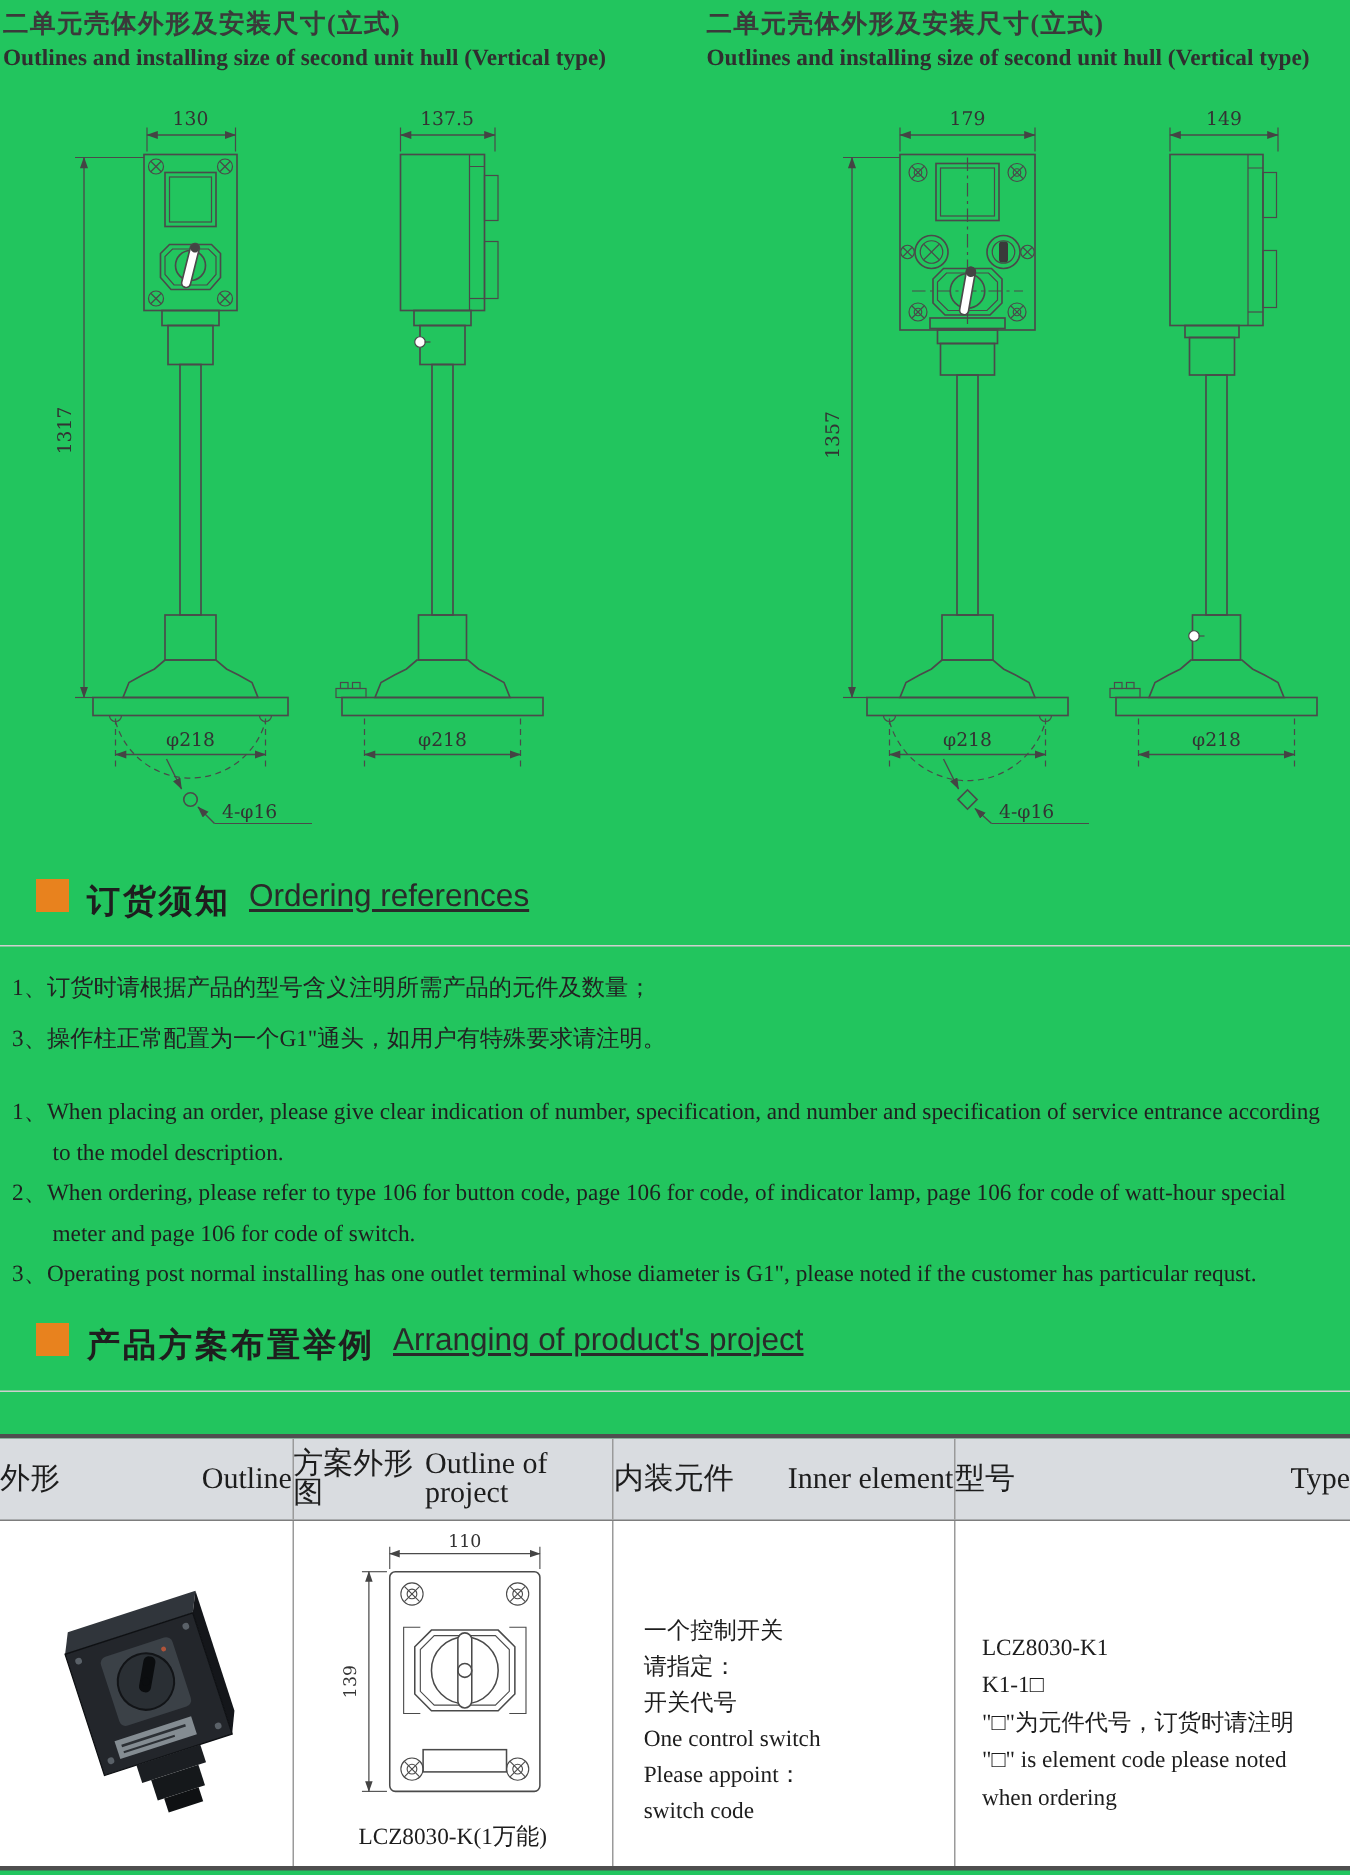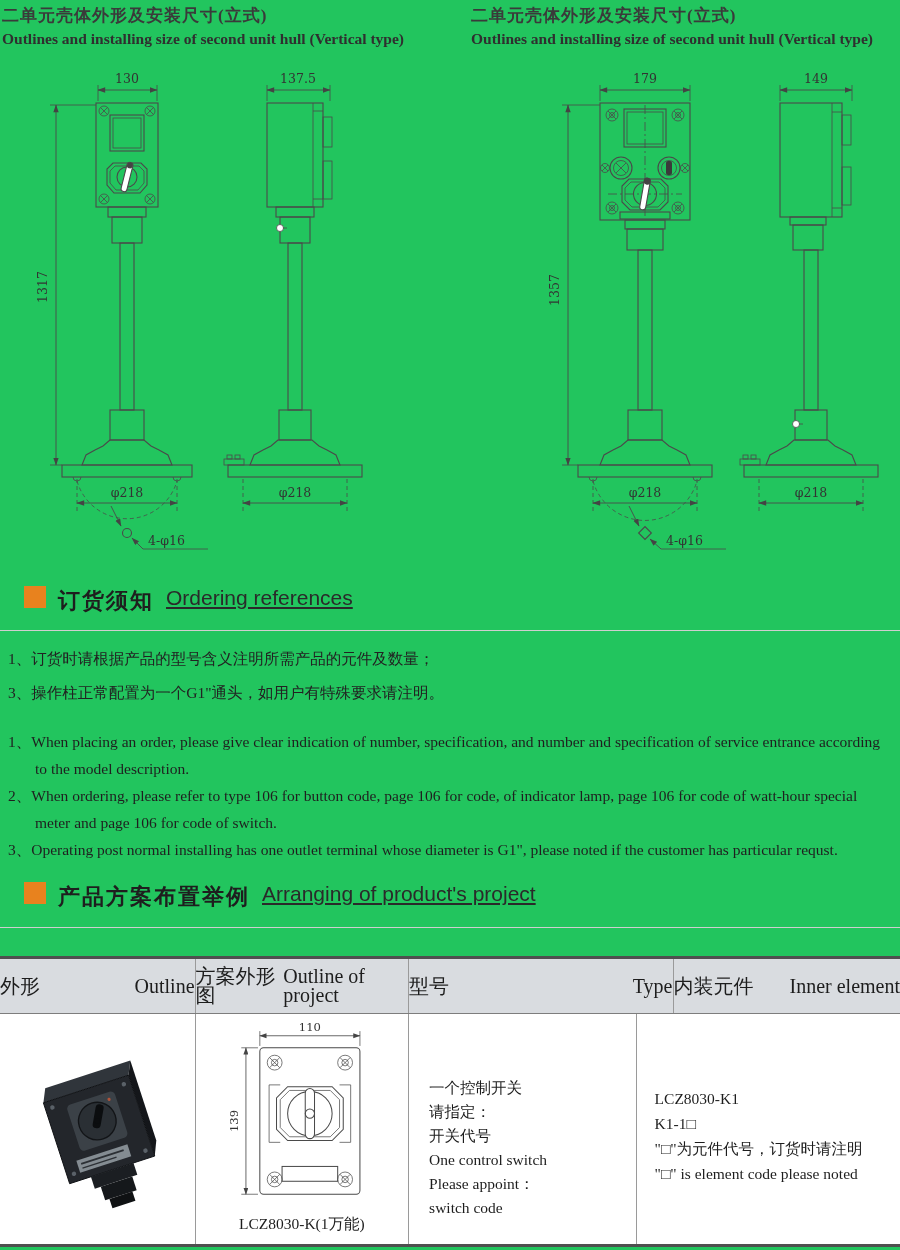--- a/index.html
+++ b/index.html
@@ -296,27 +296,27 @@
   <div id="arr-table">
     <div class="thead">
       <div class="hcell c1">
         <span>外形</span>
         <span>Outline</span>
       </div>
       <div class="hcell c2">
         <span>方案外形图</span>
         <span>Outline of project</span>
       </div>
+      <div class="hcell c3">
+        <span>内装元件</span>
+        <span>Inner element</span>
+      </div>
       <div class="hcell c4">
         <span>型号</span>
         <span>Type</span>
-      </div>
-      <div class="hcell c3">
-        <span>内装元件</span>
-        <span>Inner element</span>
       </div>
     </div>
 
     <div class="tbody">
 
       <div class="bcell c1" id="photo-wrap">
         <svg width="170" height="200" viewBox="0 0 190 210">
           <g transform="rotate(-18 95 95)">
             <polygon points="45,55 145,55 152,40 52,40" fill="#30353b"></polygon>
             <polygon points="145,55 152,40 152,134 145,150" fill="#14161a"></polygon>
@@ -393,18 +393,19 @@
           <div>switch code</div>
         </div>
       </div>
 
       <div class="bcell c4">
         <div id="type-lines">
           <div>LCZ8030-K1</div>
           <div>K1-1□</div>
           <div>"□"为元件代号，订货时请注明</div>
           <div>"□" is element code please noted</div>
+          <div>when ordering</div>
         </div>
       </div>
     </div>
   </div>
 
 </div>
 
 </body></html>

